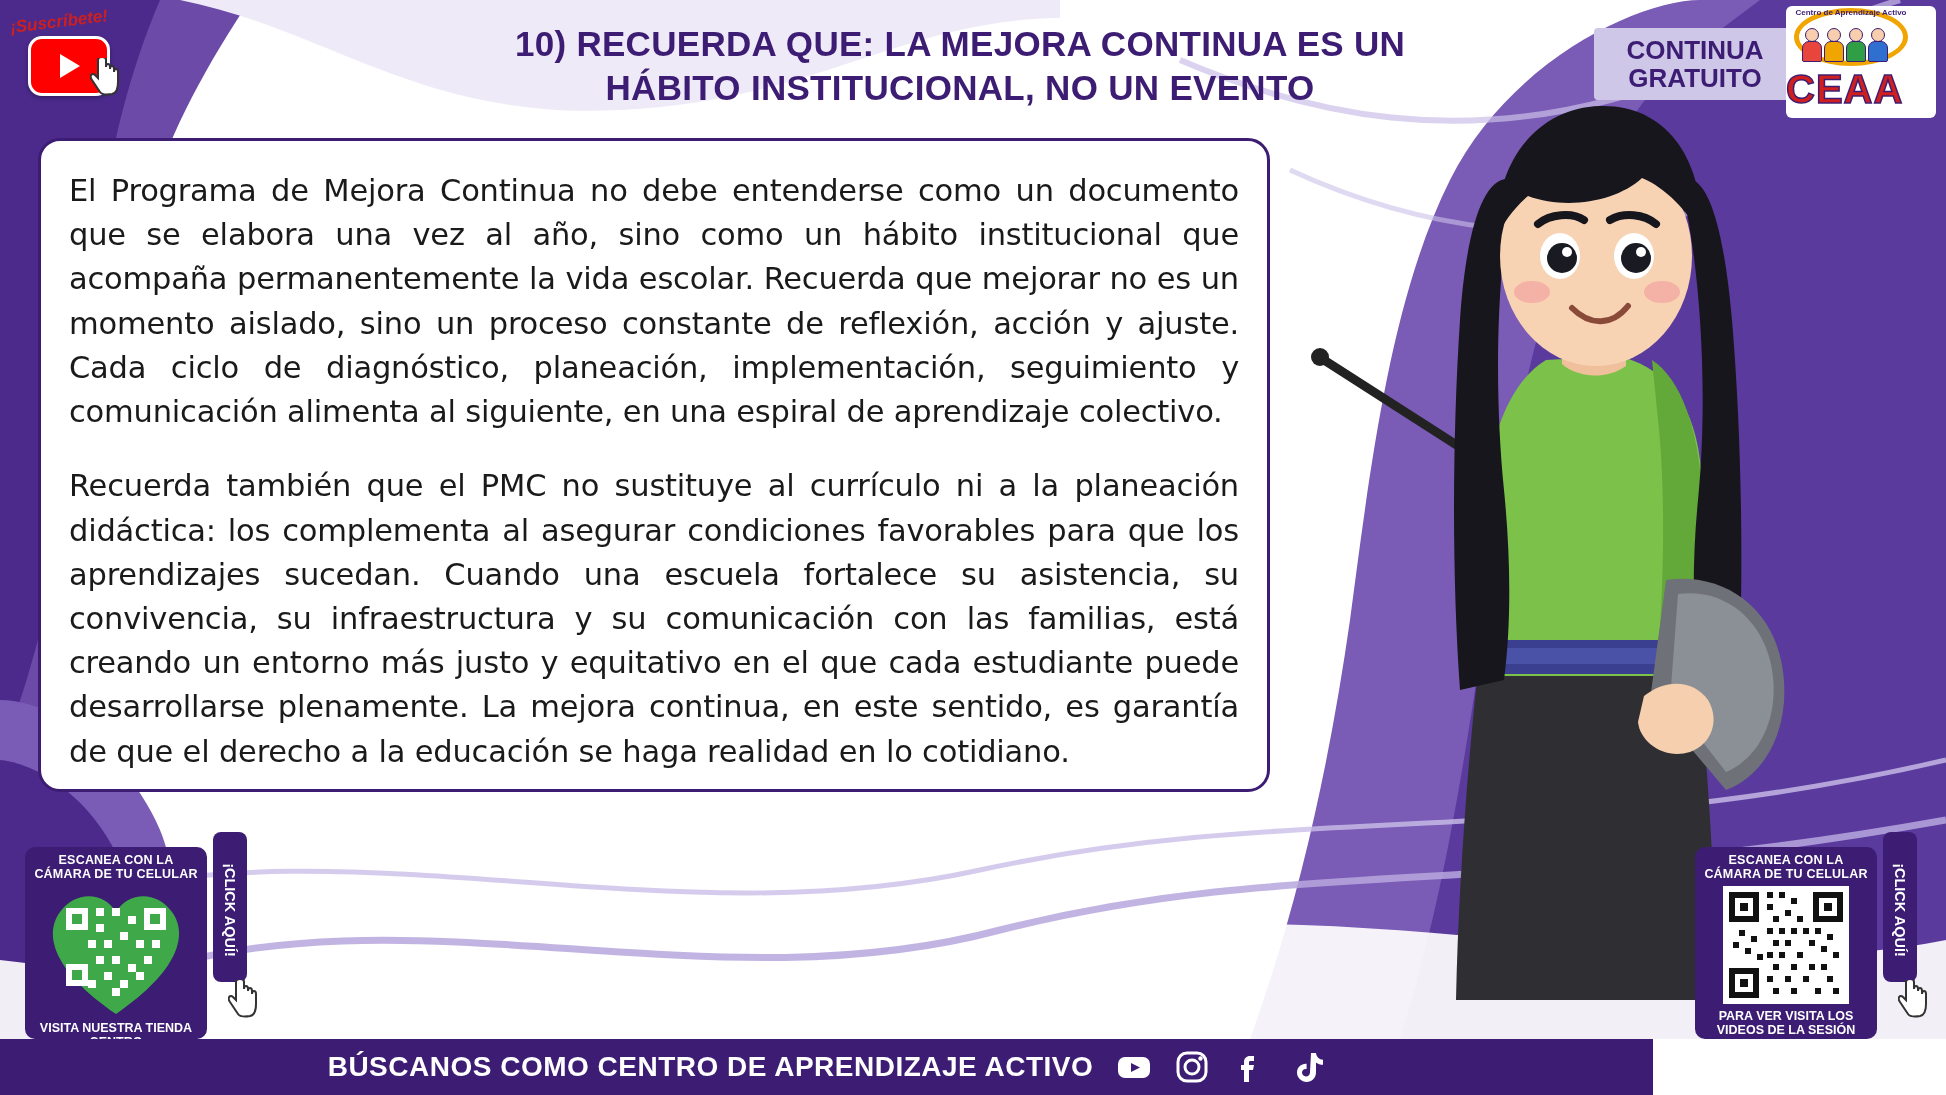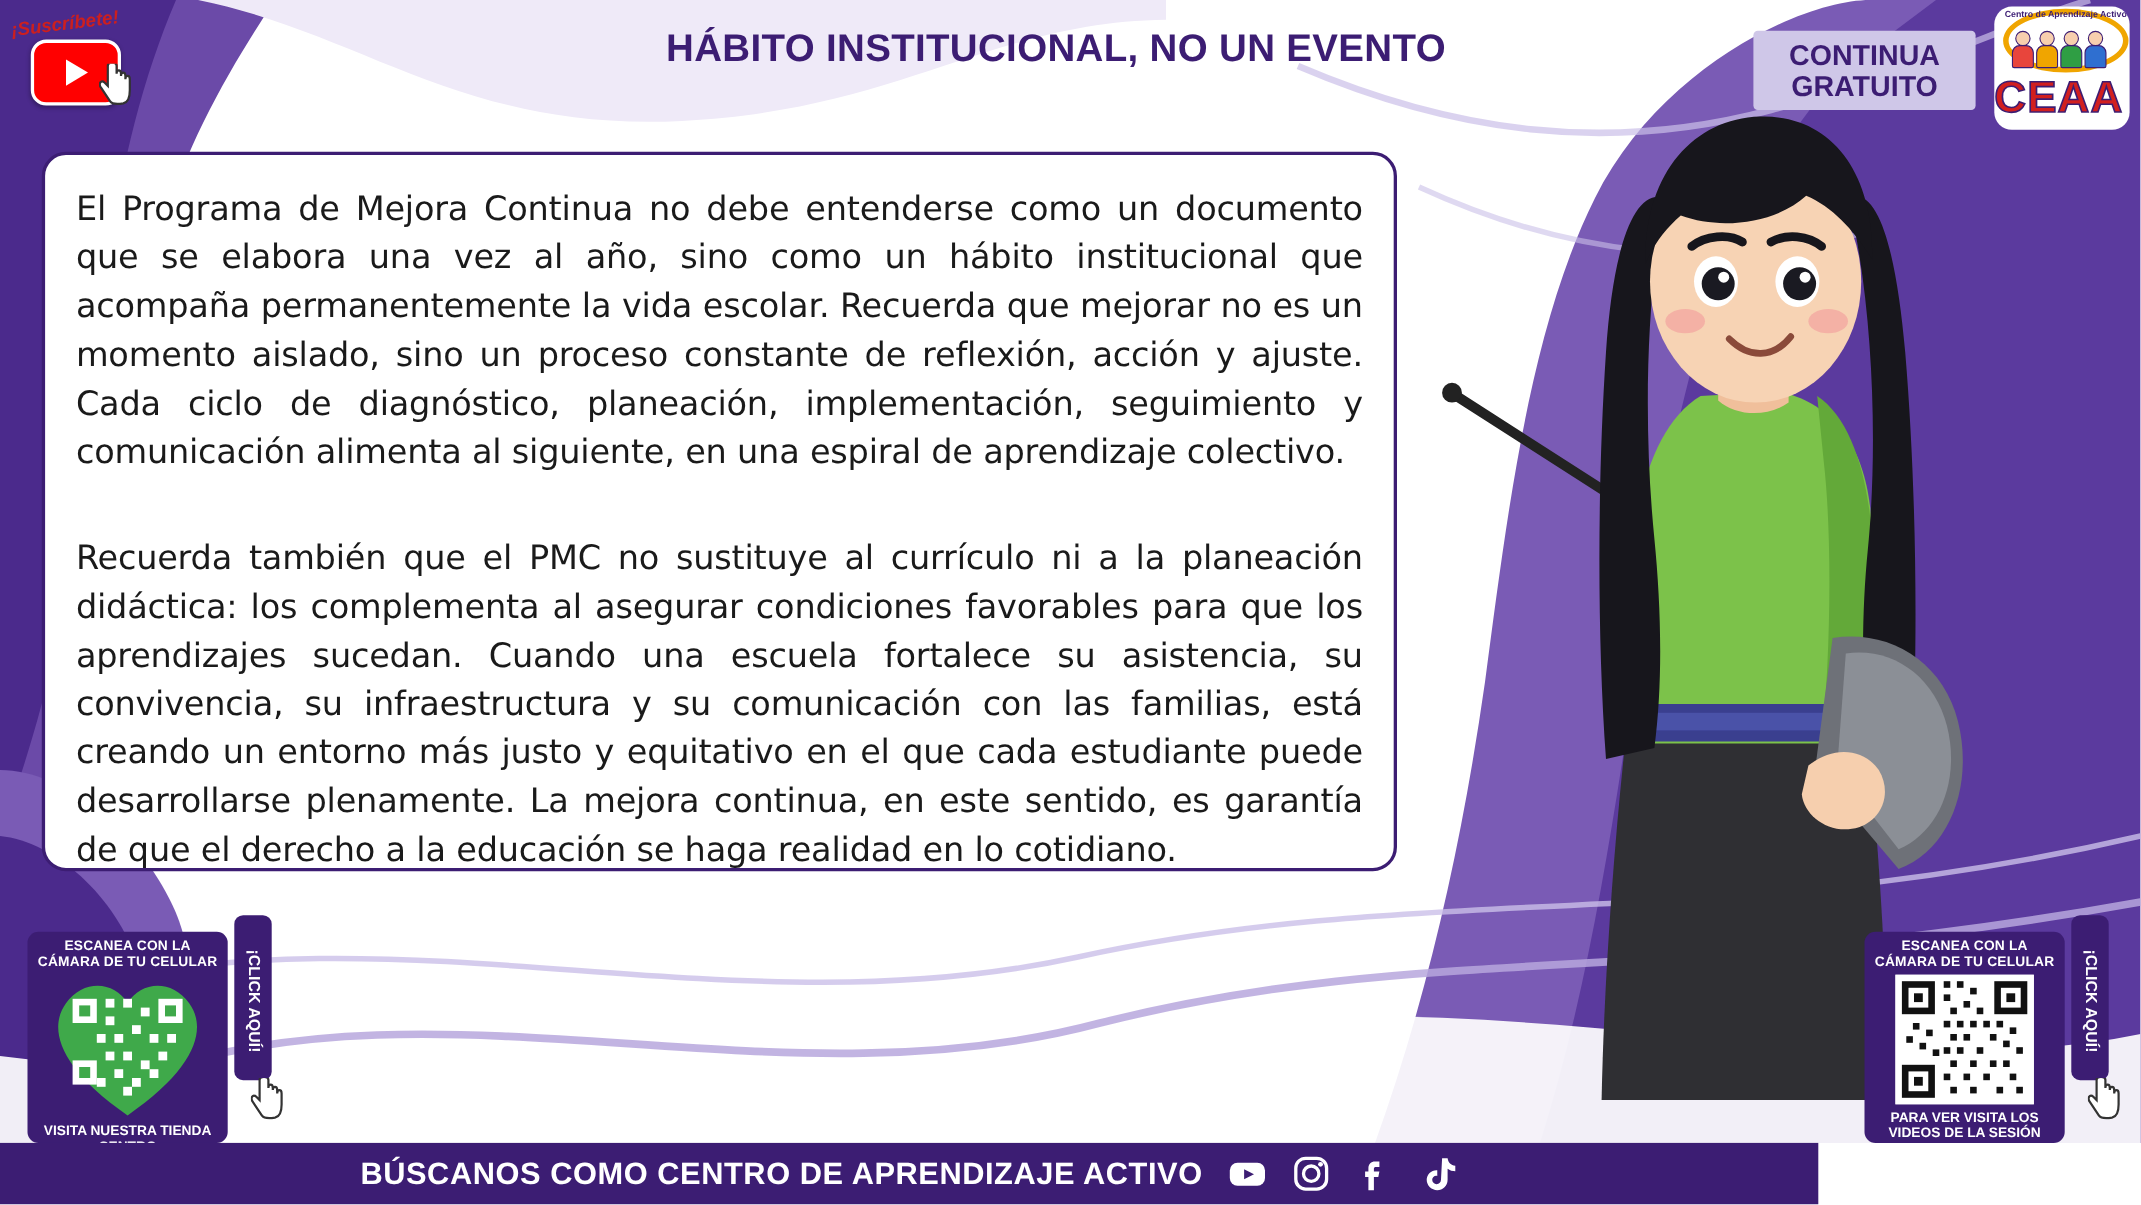--- a/index.html
+++ b/index.html
@@ -102,24 +102,24 @@
     line-height: 1.08;
     text-align: center;
     border-radius: 4px;
   }
 
   
   .logo {
     position: absolute;
     right: 10px;
     top: 6px;
-    width: 123px;
+    width: 150px;
     height: 112px;
     background: #ffffff;
-    border-radius: 16px;
+    border-radius: 6px;
     overflow: hidden;
   }
   .logo .ring {
     position: absolute;
     left: 8px; top: 2px;
     width: 114px; height: 58px;
     border-radius: 50%;
     border: 5px solid #f0a500;
     box-sizing: border-box;
   }
@@ -187,21 +187,21 @@
   .card p {
     margin: 0;
     color: #1a1a1a;
     font-size: 30.5px;
     line-height: 1.45;
     text-align: justify;
     text-justify: inter-word;
     font-family: "DejaVu Sans", sans-serif;
     letter-spacing: -0.2px;
   }
-  .card p + p { margin-top: 52px; }
+  .card p + p { margin-top: 30px; }
 
   
   .teacher { position: absolute; right: 0; top: 60px; width: 700px; height: 1000px; z-index: 4; }
   .teacher svg { width: 100%; height: 100%; }
 
   
   .qr-card {
     position: absolute;
     background: #3c1d73;
     border-radius: 10px;
@@ -367,20 +367,21 @@
     <div class="sub-text">¡Suscríbete!</div>
     <div class="yt-badge"></div>
     <div class="cursor-hand" style="left:82px; top:50px;">
       <svg viewBox="0 0 30 38" xmlns="http://www.w3.org/2000/svg">
         <path d="M8,2 L8,20 L5,17 C2,14 -1,18 2,22 L10,34 C12,37 16,37 22,36 C27,35 28,30 28,24 L28,14 C28,10 24,10 24,14 L24,11 C24,7 20,7 20,11 L20,9 C20,5 16,5 16,9 L16,2 C16,-2 8,-2 8,2 Z" fill="#ffffff" stroke="#333" stroke-width="2"></path>
       </svg>
     </div>
   </div>
 
   <div class="title">
+    <div>10) RECUERDA QUE: LA MEJORA CONTINUA ES UN</div>
     <div>HÁBITO INSTITUCIONAL, NO UN EVENTO</div>
   </div>
 
   <div class="material">
     <div>CONTINUA</div>
     <div>GRATUITO</div>
   </div>
 
   <div class="logo">
     <div class="ring"></div>

